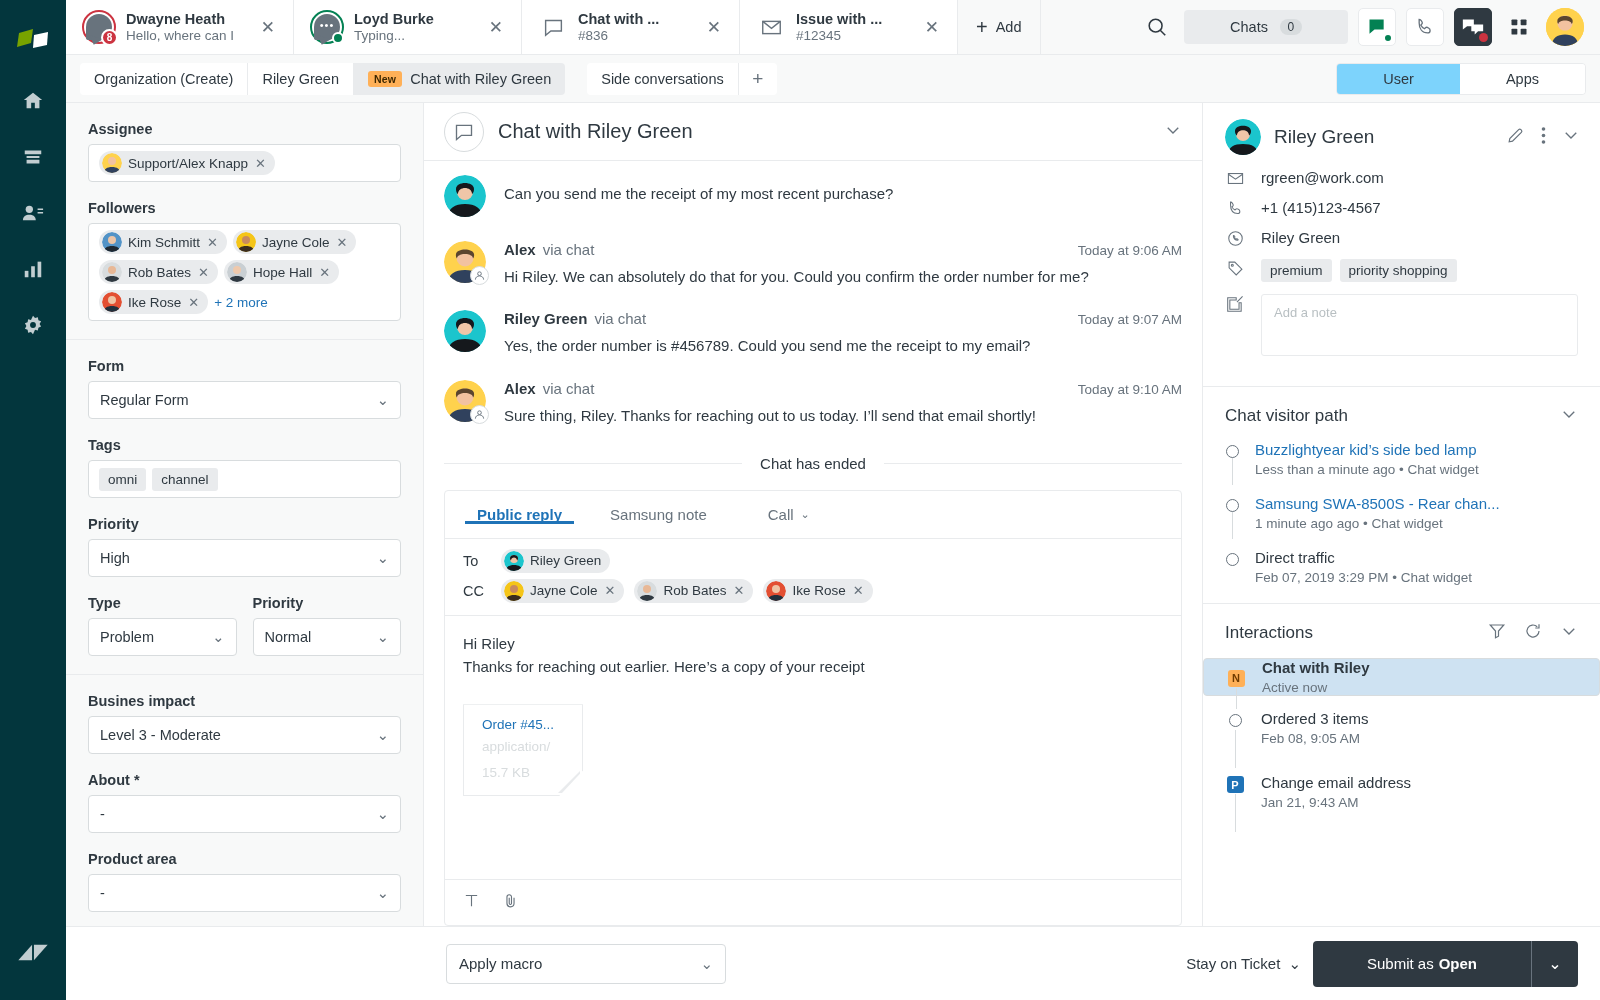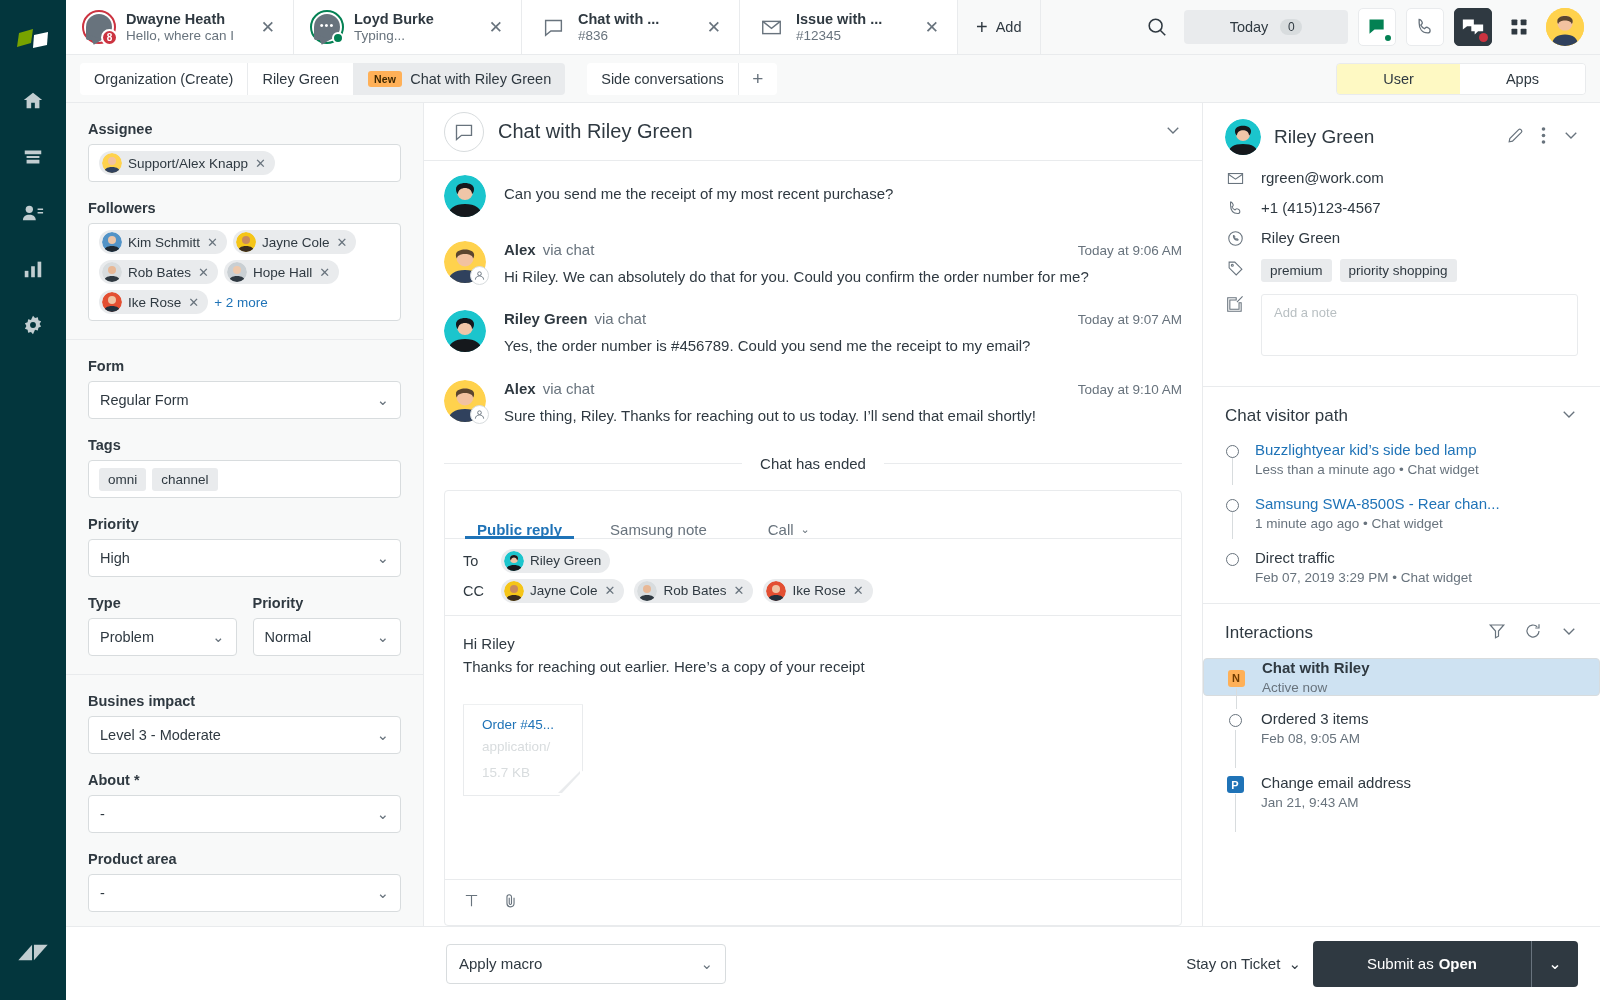--- a/index.html
+++ b/index.html
@@ -121,21 +121,21 @@
     border-radius: 3px; padding: 2px 6px; letter-spacing: .2px;
   }
   .side-conv { display:flex; align-items:stretch; height:32px; border-radius:4px; overflow:hidden; }
   .side-conv .crumb { background:#fff; }
   .sc-plus { display:flex; align-items:center; justify-content:center; width:38px; background:#fff; color:#68737d; font-size:19px; font-weight:300; cursor:pointer;}
   .seg {
     margin-left: auto; display: flex; height: 32px; border-radius: 4px; overflow: hidden;
     border: 1px solid #e9ebed;
   }
   .seg div { padding: 0 46px; display: flex; align-items: center; font-size: 14.5px; background: #fff; cursor:pointer; color:#2f3941; }
-  .seg div.on { background: #fef9c3; }
+  .seg div.on { background: #7dd3fc; }
 
   
   .body { flex: 1; display: flex; min-height: 0; }
 
   
   .lcol {
     width: 358px; flex: 0 0 358px; background: #f8f9f9;
     border-right: 1px solid #e9ebed; overflow: hidden;
     padding: 18px 22px 0 22px;
   }
@@ -192,21 +192,21 @@
   .m-name { font-size: 15px; font-weight: bold; color: #2f3941; }
   .m-via { font-size: 15px; color: #68737d; margin-left: 7px; }
   .m-time { margin-left: auto; font-size: 13.5px; color: #68737d; }
   .m-text { font-size: 15px; color: #2f3941; line-height: 1.55; margin-top: 7px; max-width: 640px;}
 
   .ended { display: flex; align-items: center; gap: 18px; margin: 6px 0 18px 0; }
   .ended .ln { flex: 1; height: 1px; background: #e9ebed; }
   .ended .tx { font-size: 15px; color: #2f3941; }
 
   .composer { border: 1px solid #e9ebed; border-radius: 4px; display: flex; flex-direction: column; flex:1; min-height:0; }
-  .comp-tabs { display: flex; align-items: flex-end; height: 48px; border-bottom: 1px solid #e9ebed; padding: 0 8px; }
+  .comp-tabs { display: flex; align-items: center; height: 48px; border-bottom: 1px solid #e9ebed; padding: 0 8px; }
   .ctab {
     display: flex; align-items: center; padding: 0 24px; font-size: 15px;
     color: #68737d; cursor: pointer; position: relative;
   }
   .ctab.on { color: #1f73b7; font-weight: bold; }
   .ctab.on::after { content:''; position:absolute; left:12px; right:12px; bottom:-1px; height:3px; background:#1f73b7; }
   .ctab-sep { width:1px; background:#e9ebed; margin: 10px 6px; }
   .ctab .chev { margin-left: 7px; font-size: 11px; }
   .comp-rec { padding: 10px 18px 12px 18px; border-bottom: 1px solid #e9ebed; }
   .rec-row { display: flex; align-items: center; gap: 10px; margin-bottom: 6px; }
@@ -413,21 +413,21 @@
       </div>
 
       <div class="topbar-right">
         <div class="search-btn">
           <svg width="22" height="22" viewBox="0 0 24 24" fill="none" stroke="#2f3941" stroke-width="1.7">
               <circle cx="10.5" cy="10.5" r="7"></circle>
               <path d="M15.5 15.5 L21 21"></path>
             </svg>
         </div>
         <div class="chats-pill">
-          <span>Today</span>
+          <span>Chats</span>
           <span class="chats-count">0</span>
         </div>
         <div class="icon-box">
           <svg width="20" height="20" viewBox="0 0 24 24">
               <path d="M3 3h17v12H9l-6 5z" fill="#038153"></path>
             </svg>
           <span class="status-dot-green"></span>
         </div>
         <div class="icon-box">
           <svg width="20" height="20" viewBox="0 0 24 24" fill="none" stroke="#68737d" stroke-width="1.6">

